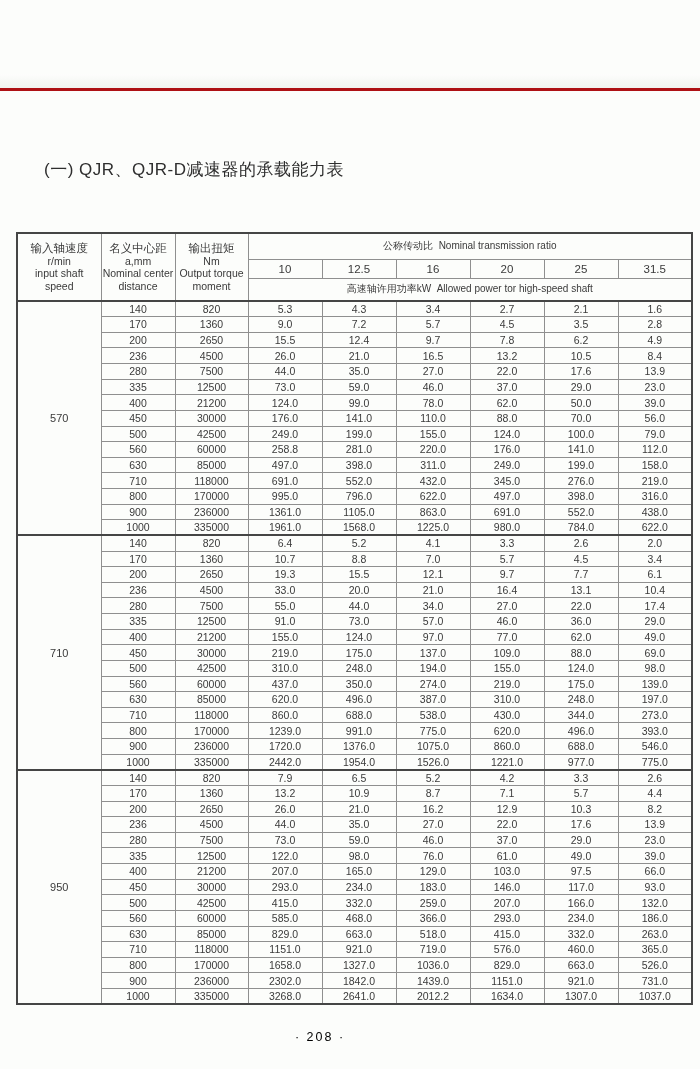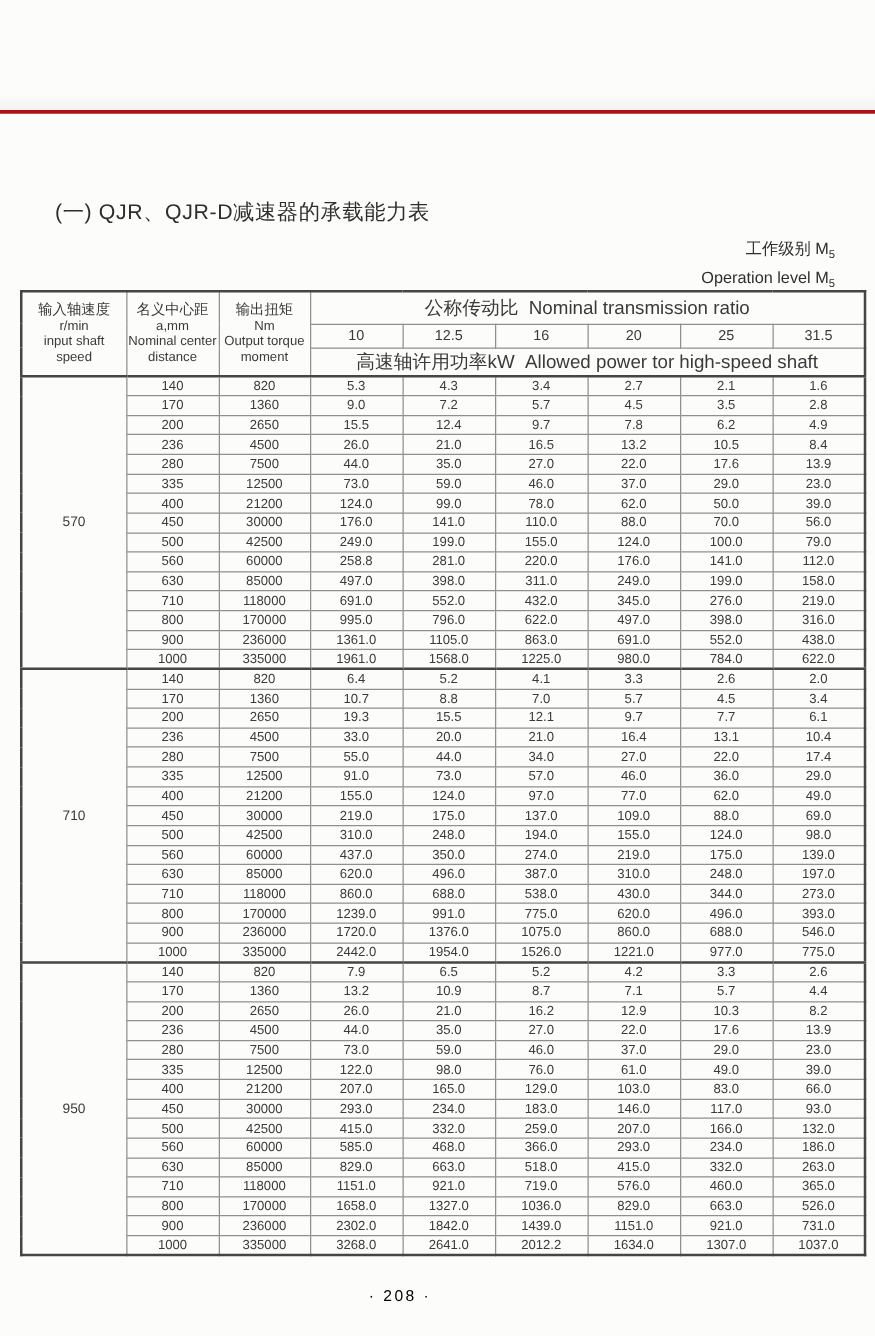--- a/index.html
+++ b/index.html
@@ -47,21 +47,21 @@
     padding: 0; overflow: hidden;
     font-weight: normal;
   }
   thead tr.hrow1 { height: 26px; margin-top: 36px; }
   thead tr.hrow2 { height: 19px; }
   thead tr.hrow3 { height: 23px; margin-top: 48px; }
   thead tr.hrow3 th { border-bottom: 2px solid #454545; }
   th.colhead { font-size: 10.5px; line-height: 12.5px; }
   th.colhead .cn { font-size: 11.5px; display: block; }
   th.colhead span { display: block; }
-  th.span-title { font-size: 15px; }
+  th.span-title { font-size: 10px; }
   th.ratio-val { font-size: 11.5px; }
   tbody tr { height: 15.64px; }
   tbody td { font-size: 10.5px; }
   td.speed-cell { font-size: 11px; }
   tbody tr.section-start td { border-top: 2px solid #454545; }
   .page-number {
     position: absolute; left: 0; top: 1030px; width: 640px;
     text-align: center; font-size: 12.5px; color: #000000; letter-spacing: 2px;
   }
 </style>
@@ -70,24 +70,20 @@
 
 <div class="page">
 
   <div class="scan-band"></div>
   <div class="red-rule"></div>
 
   <div class="title-block">
     <div class="title-cn">(一) QJR、QJR-D减速器的承载能力表</div>
   </div>
 
-  <div class="level-block">
-    <div><span>工作级别 M</span><sub>5</sub></div>
-    <div><span>Operation level M</span><sub>5</sub></div>
-  </div>
 
   <table class="cap">
     <colgroup>
       <col style="width:84px">
       <col style="width:74px">
       <col style="width:73px">
       <col style="width:74px">
         <col style="width:74px">
         <col style="width:74px">
       <col style="width:74px">
@@ -492,21 +488,21 @@
           <td>49.0</td>
           <td>39.0</td>
         </tr>
         <tr>
           <td>400</td>
           <td>21200</td>
           <td>207.0</td>
           <td>165.0</td>
           <td>129.0</td>
           <td>103.0</td>
-          <td>83.0</td>
+          <td>97.5</td>
           <td>66.0</td>
         </tr>
         <tr>
           <td>450</td>
           <td>30000</td>
           <td>293.0</td>
           <td>234.0</td>
           <td>183.0</td>
           <td>146.0</td>
           <td>117.0</td>

